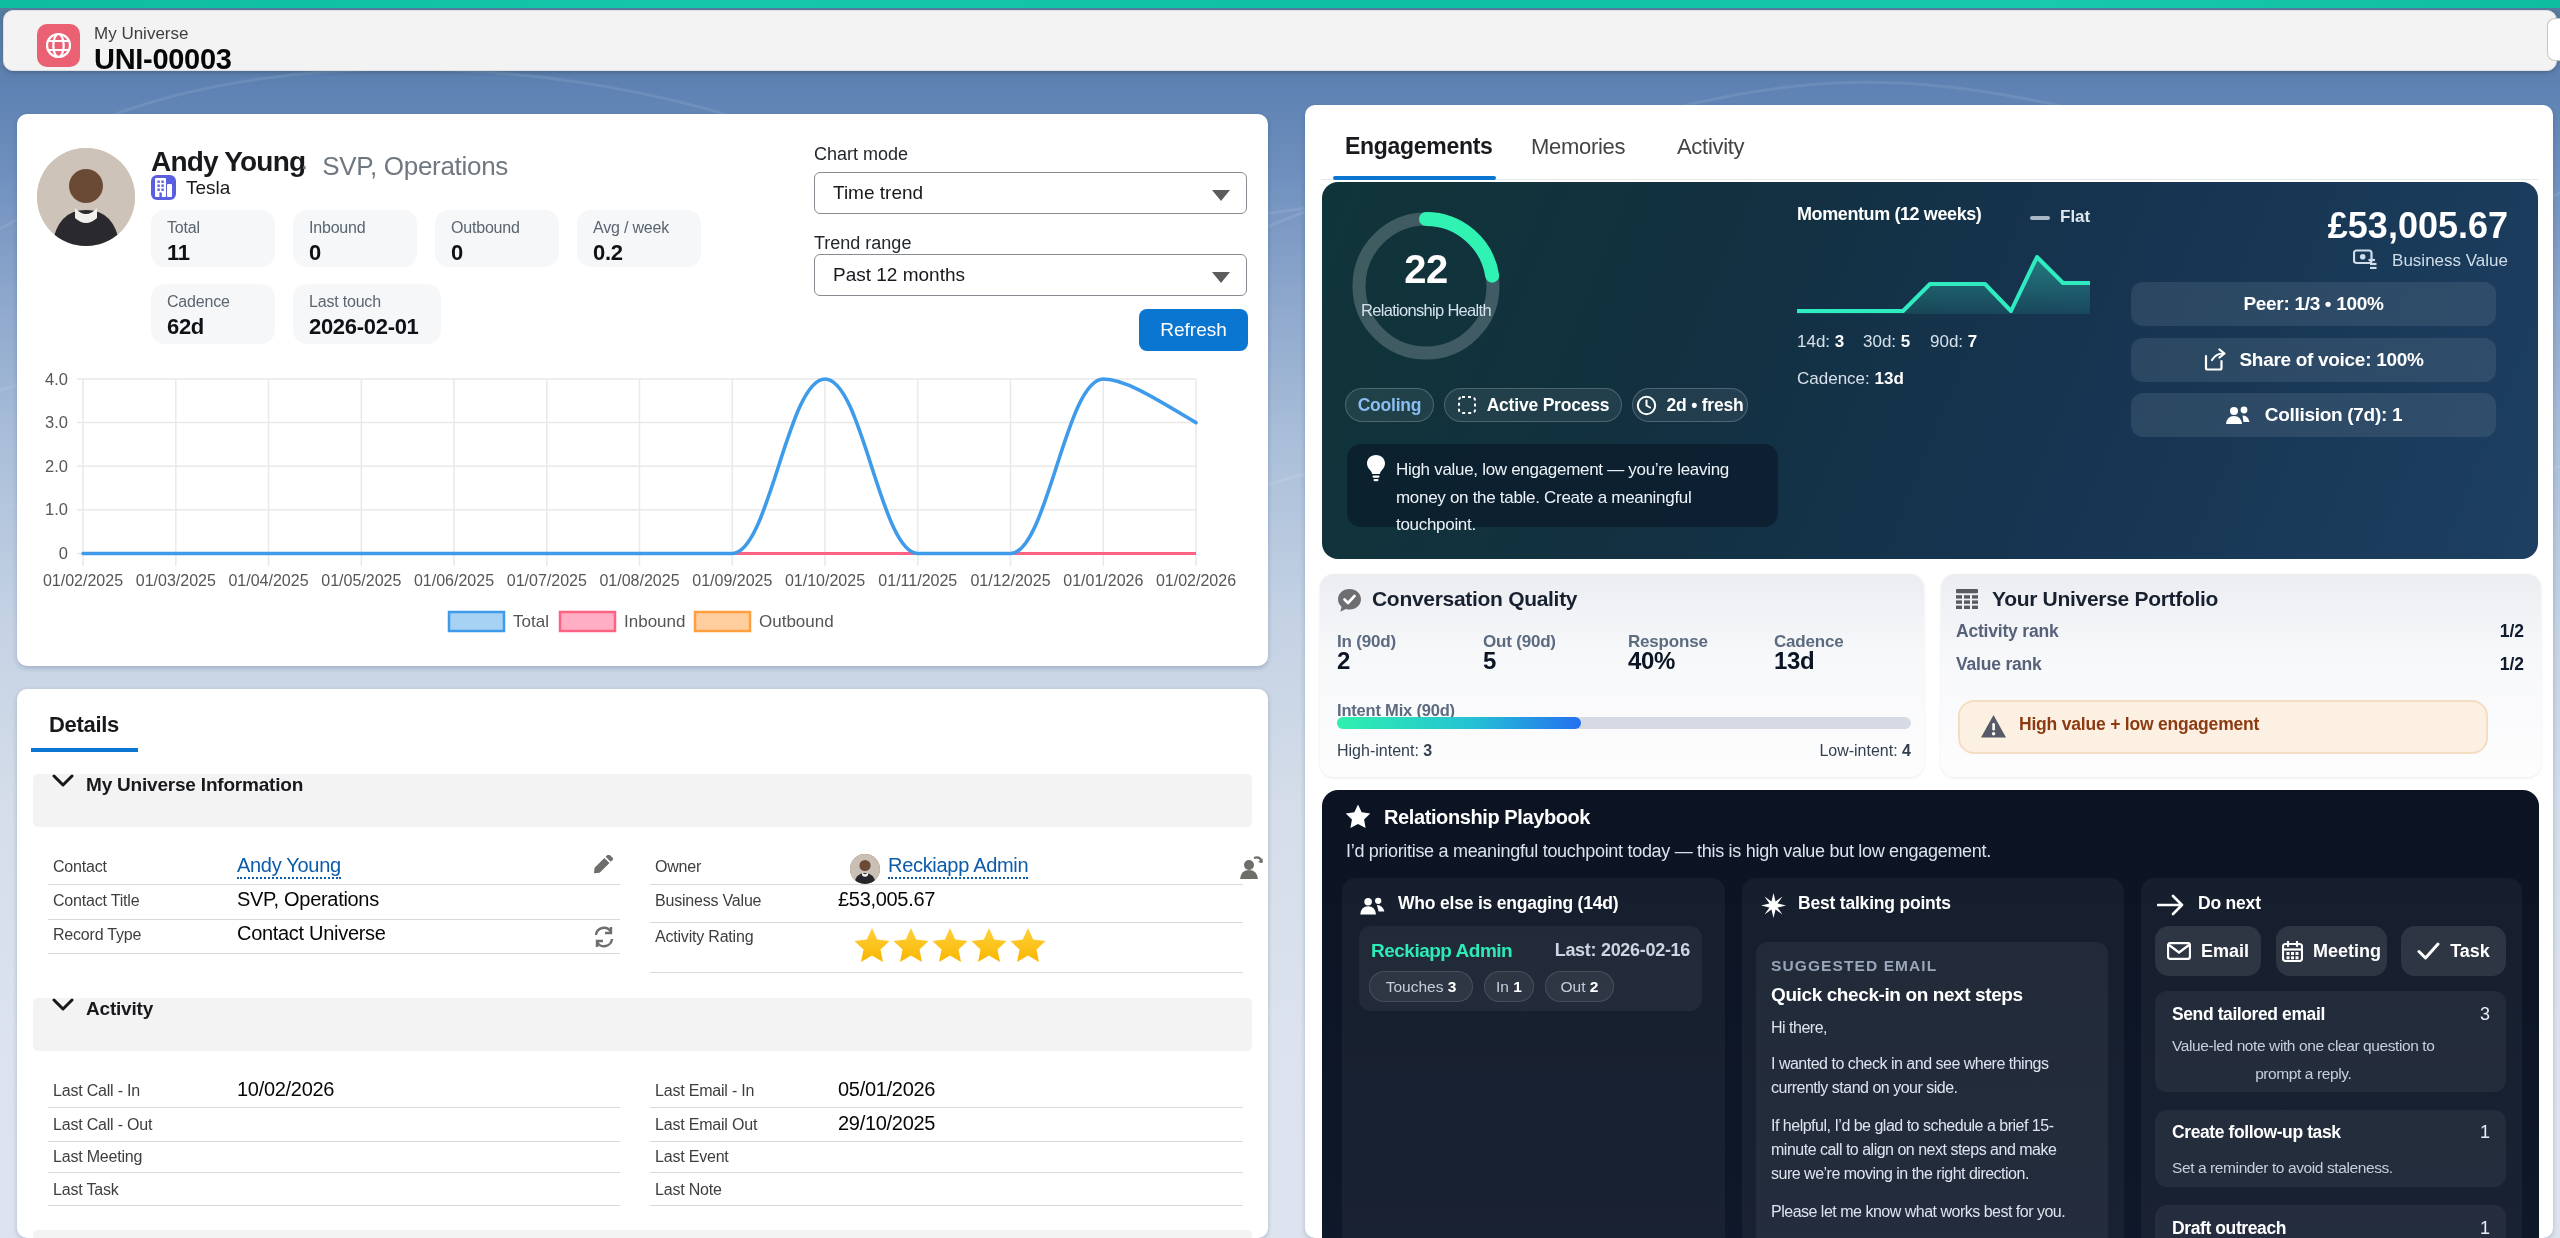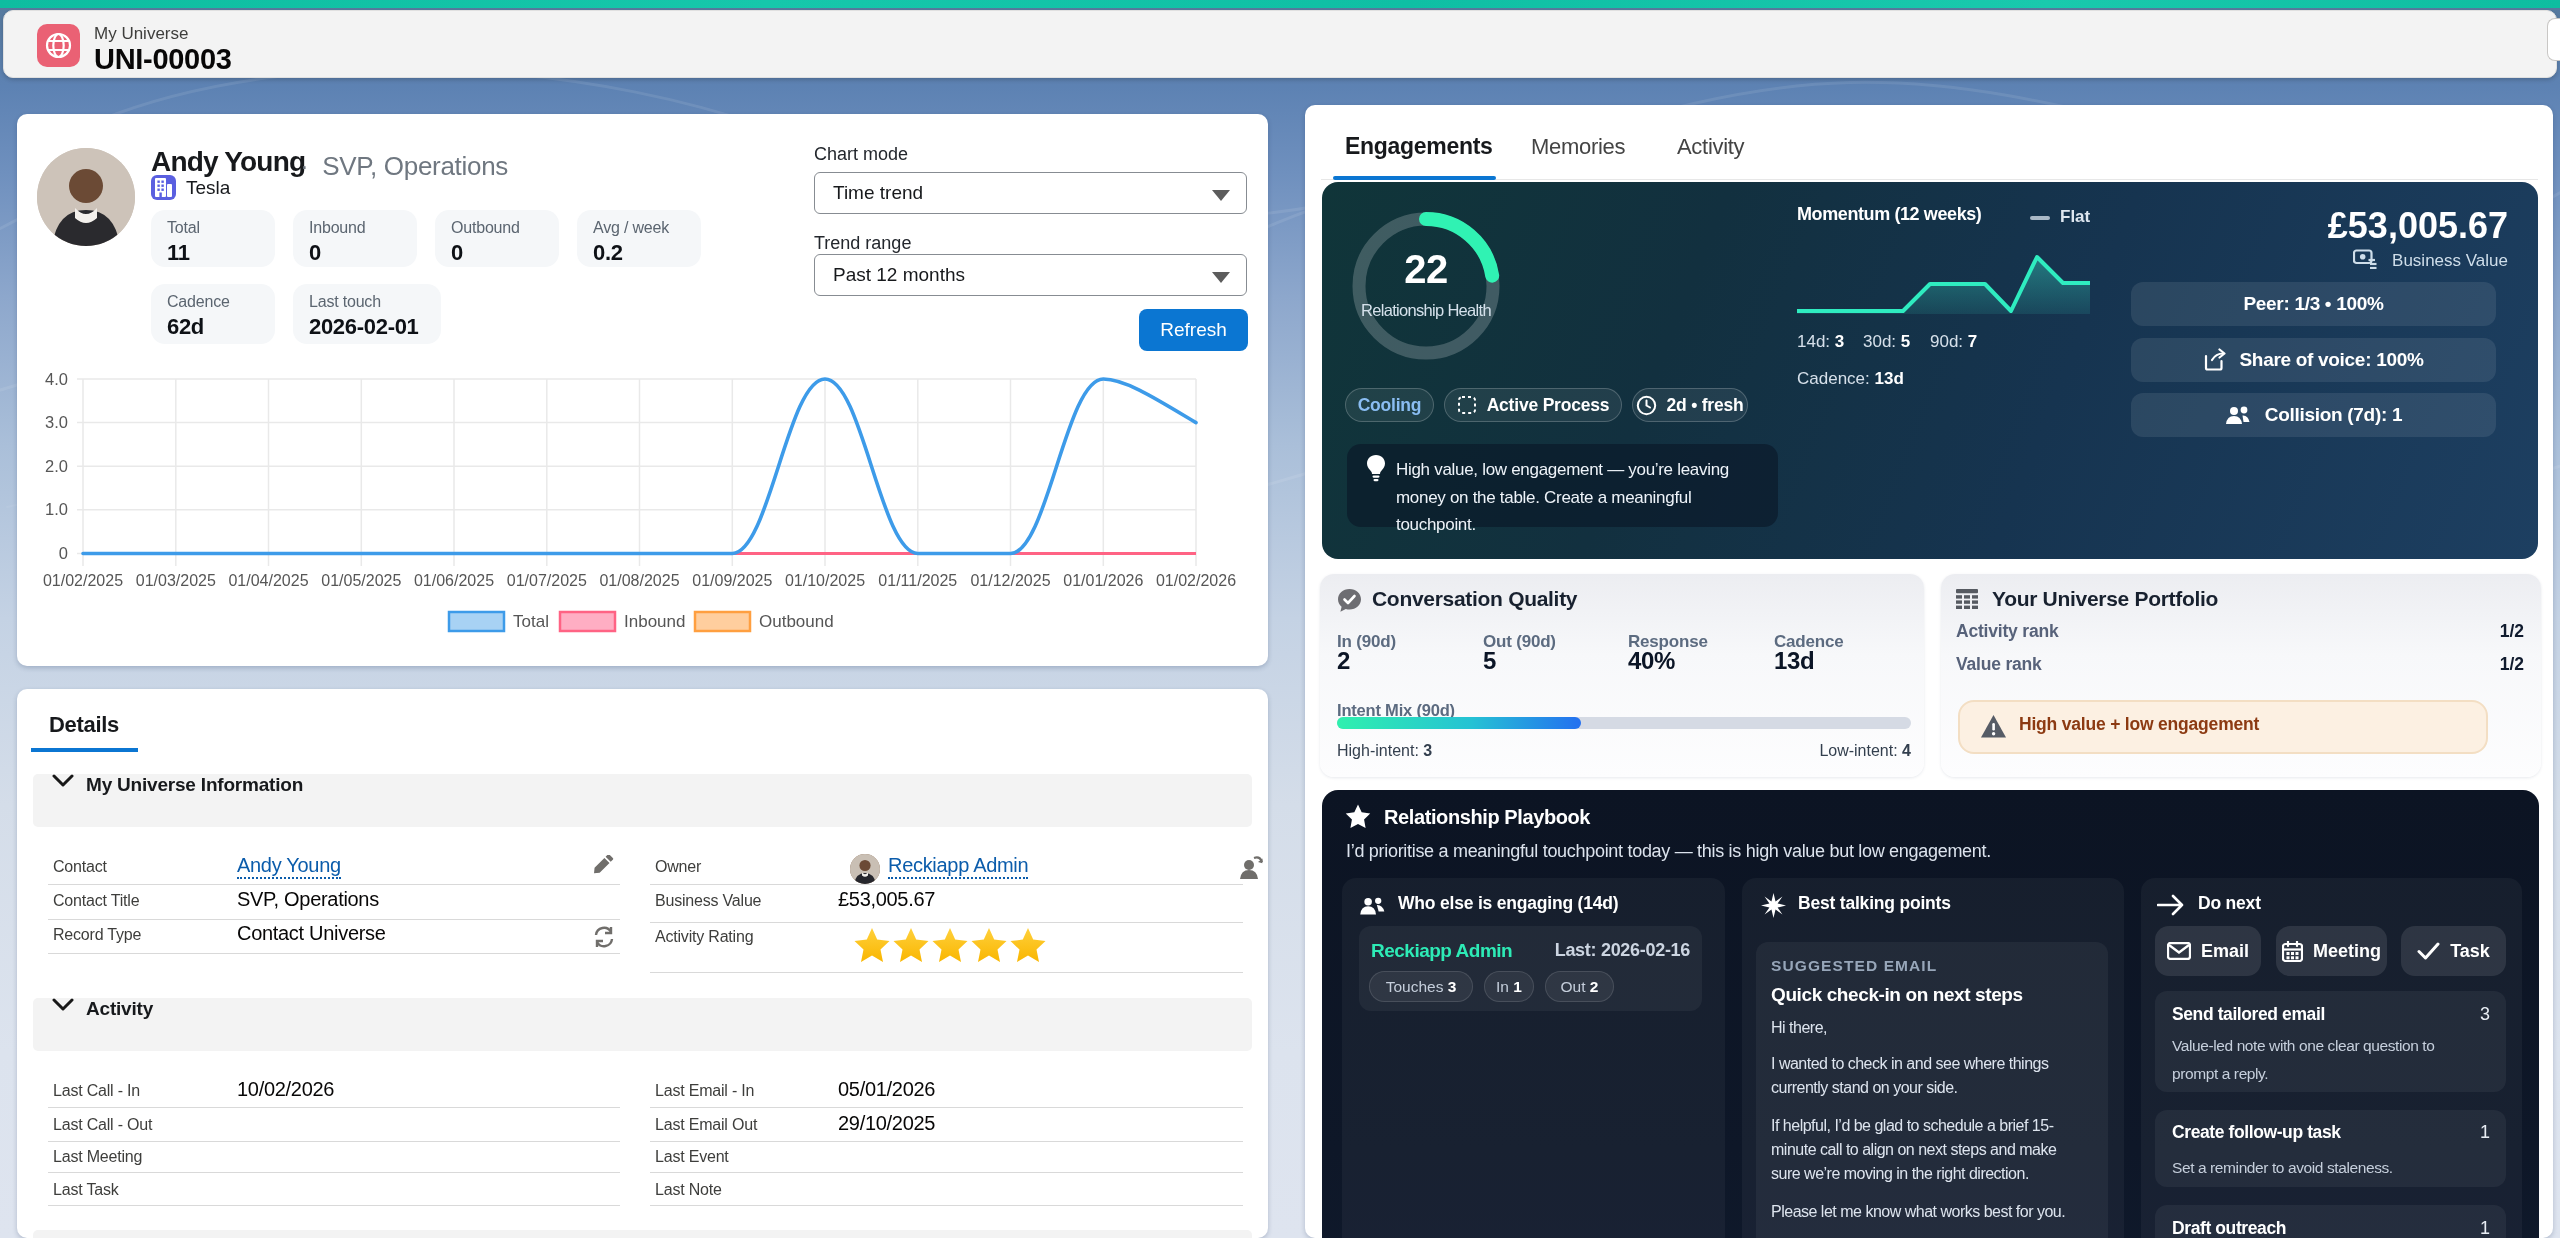--- a/index.html
+++ b/index.html
@@ -5,21 +5,21 @@
 * { margin:0; padding:0; box-sizing:border-box; }
 html,body { width:2560px; height:1238px; overflow:hidden; }
 body { font-family:"Liberation Sans", sans-serif; }
 #page { position:relative; width:2560px; height:1238px; overflow:hidden;
   background:linear-gradient(180deg,#56799c 0%,#5d82b3 7%,#6f90be 14%,#8da7cc 24%,#aabfd9 36%,#c4d2e4 50%,#d4dde9 65%,#dce3ee 85%,#dee4ef 100%); }
 .abs { position:absolute; }
 
 
 #topbar { position:absolute; left:0; top:0; width:2560px; height:8px;
   background:linear-gradient(90deg,#0ebda0 0%,#16c7ab 30%,#0fbfa4 55%,#19c9ad 80%,#0ebda0 100%); }
-#header { position:absolute; left:3px; top:10px; width:2554px; height:68px;
+#header { position:absolute; left:3px; top:10px; width:2554px; height:61px;
   background:#f3f3f3; border-radius:10px; border:1px solid #e0e0e0;
   box-shadow:0 2px 4px rgba(0,0,0,.18); }
 #hicon { position:absolute; left:33px; top:13px; width:43px; height:43px; border-radius:10px;
   background:#ea6174; display:flex; align-items:center; justify-content:center; }
 #htitle1 { position:absolute; left:90px; top:13px; font-size:17px; color:#3e3e3c; }
 #htitle2 { position:absolute; left:90px; top:32px; font-size:29px; font-weight:bold; color:#080707; letter-spacing:-0.3px; }
 #btngroup { position:absolute; left:1627px; top:18px; height:43px; display:flex;
   border:1px solid #c9c7c5; border-radius:8px; background:#fff; overflow:hidden; }
 #btngroup .b { height:41px; display:flex; align-items:center; justify-content:center;
   font-size:19px; color:#0b74d4; border-right:1px solid #c9c7c5; background:#fff; }
@@ -93,21 +93,21 @@
   background:linear-gradient(180deg,#0c1423 0%,#0e1728 60%,#101b2e 100%); }
 .pcol { position:absolute; top:878px; height:500px; background:rgba(255,255,255,.045); border-radius:14px; }
 .pchead { position:absolute; font-size:17.5px; font-weight:bold; color:#fff; letter-spacing:-0.2px; }
 .pchip { position:absolute; height:31px; background:rgba(255,255,255,.06); border:1px solid rgba(255,255,255,.12);
   border-radius:16px; display:flex; align-items:center; justify-content:center; font-size:15.5px; color:#c5cedb; white-space:nowrap; }
 .dnbtn { position:absolute; top:926px; height:50px; background:rgba(255,255,255,.1); border-radius:14px;
   display:flex; align-items:center; justify-content:center; gap:10px; font-size:18px; font-weight:bold; color:#fff; }
 .dncard { position:absolute; left:2155px; width:351px; background:rgba(255,255,255,.055); border-radius:12px; }
 .dntitle { position:absolute; left:17px; font-size:17.5px; font-weight:bold; color:#fff; letter-spacing:-0.4px; }
 .dnnum { position:absolute; right:16px; font-size:18px; color:#e8edf4; }
-.dndesc { position:absolute; left:17px; font-size:15.5px; color:#c6cfdc; line-height:27.5px; letter-spacing:-0.4px; }
+.dndesc { position:absolute; left:17px; font-size:15.5px; color:#c6cfdc; line-height:27.5px; letter-spacing:-0.4px;text-align:center; }
 </style>
 </head>
 <body>
 <div id="page">
   <svg class="abs" style="left:0;top:0" width="2560" height="520" viewBox="0 0 2560 520" fill="none">
     <g stroke="rgba(255,255,255,0.09)" stroke-width="3">
       <path d="M-50 260 C 150 120, 420 120, 560 260 S 900 420, 1120 300 S 1500 120, 1760 240 S 2200 420, 2420 280 S 2600 160, 2700 200"></path>
       <path d="M-80 420 C 200 300, 500 340, 700 430 S 1100 560, 1400 440 S 1800 300, 2100 400 S 2450 520, 2650 430"></path>
       <path d="M100 120 C 300 40, 600 60, 800 140 S 1200 260, 1500 160 S 1900 60, 2200 140"></path>
       <circle cx="240" cy="340" r="90"></circle>

